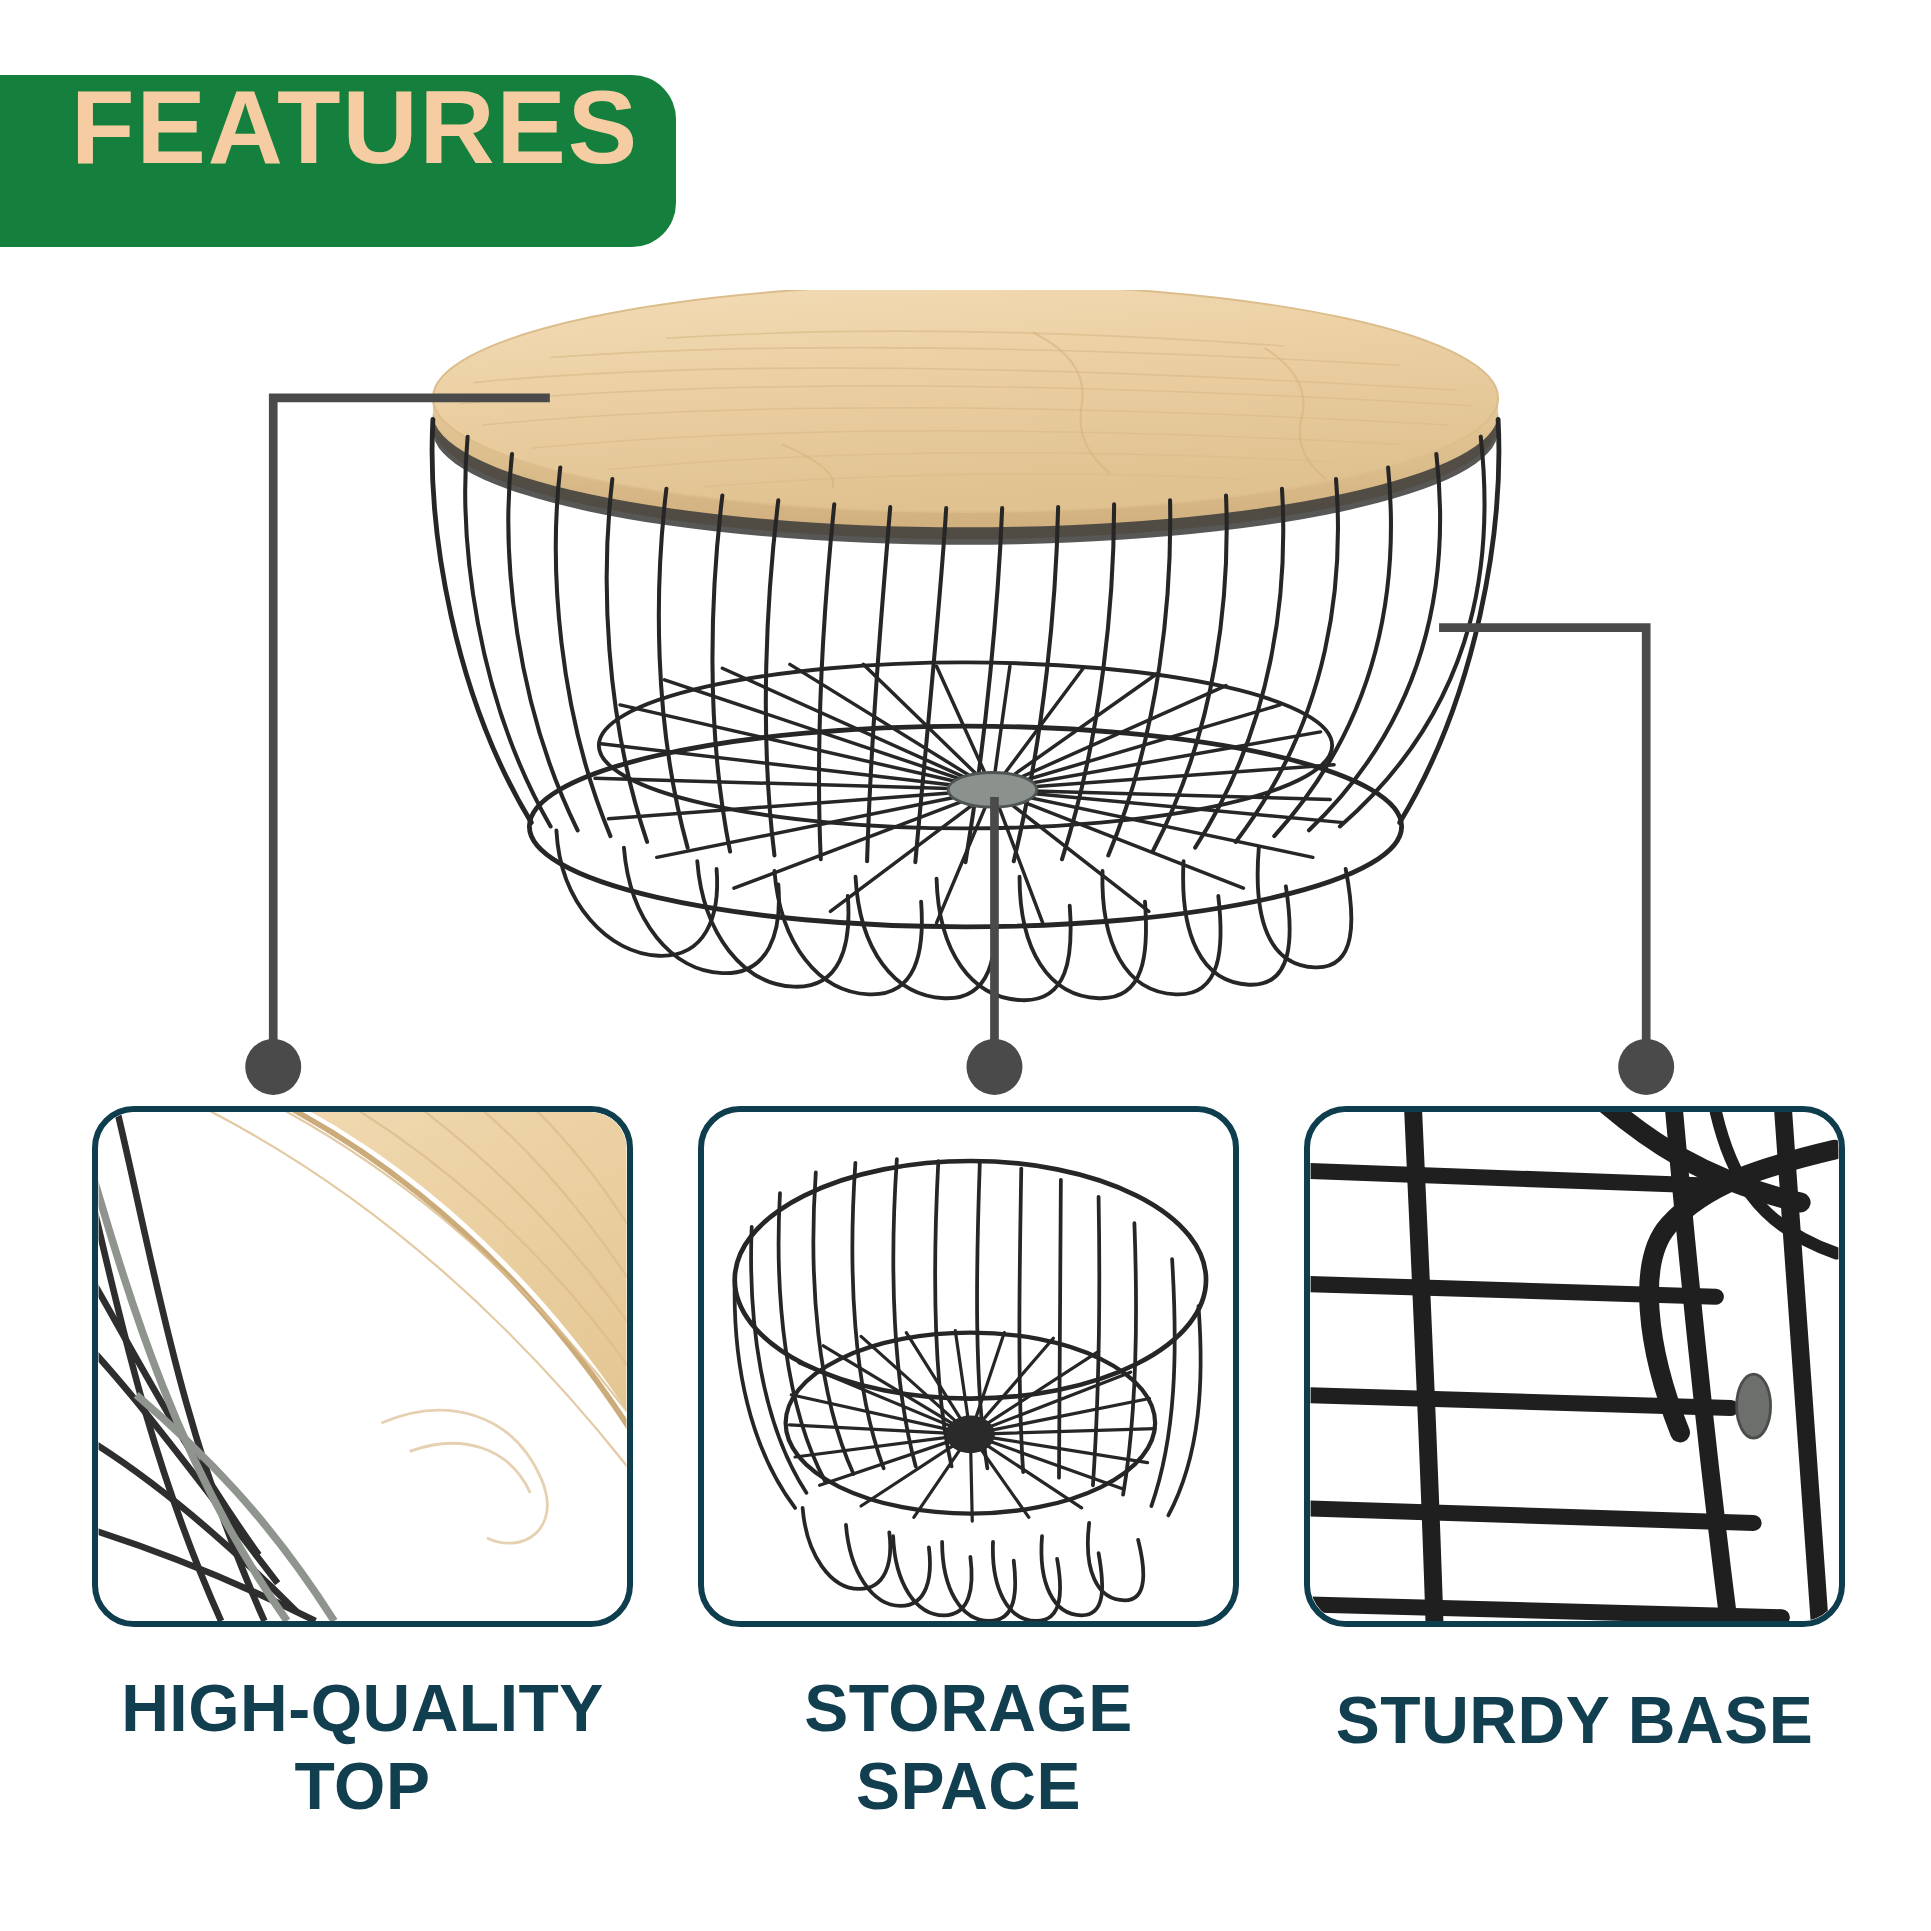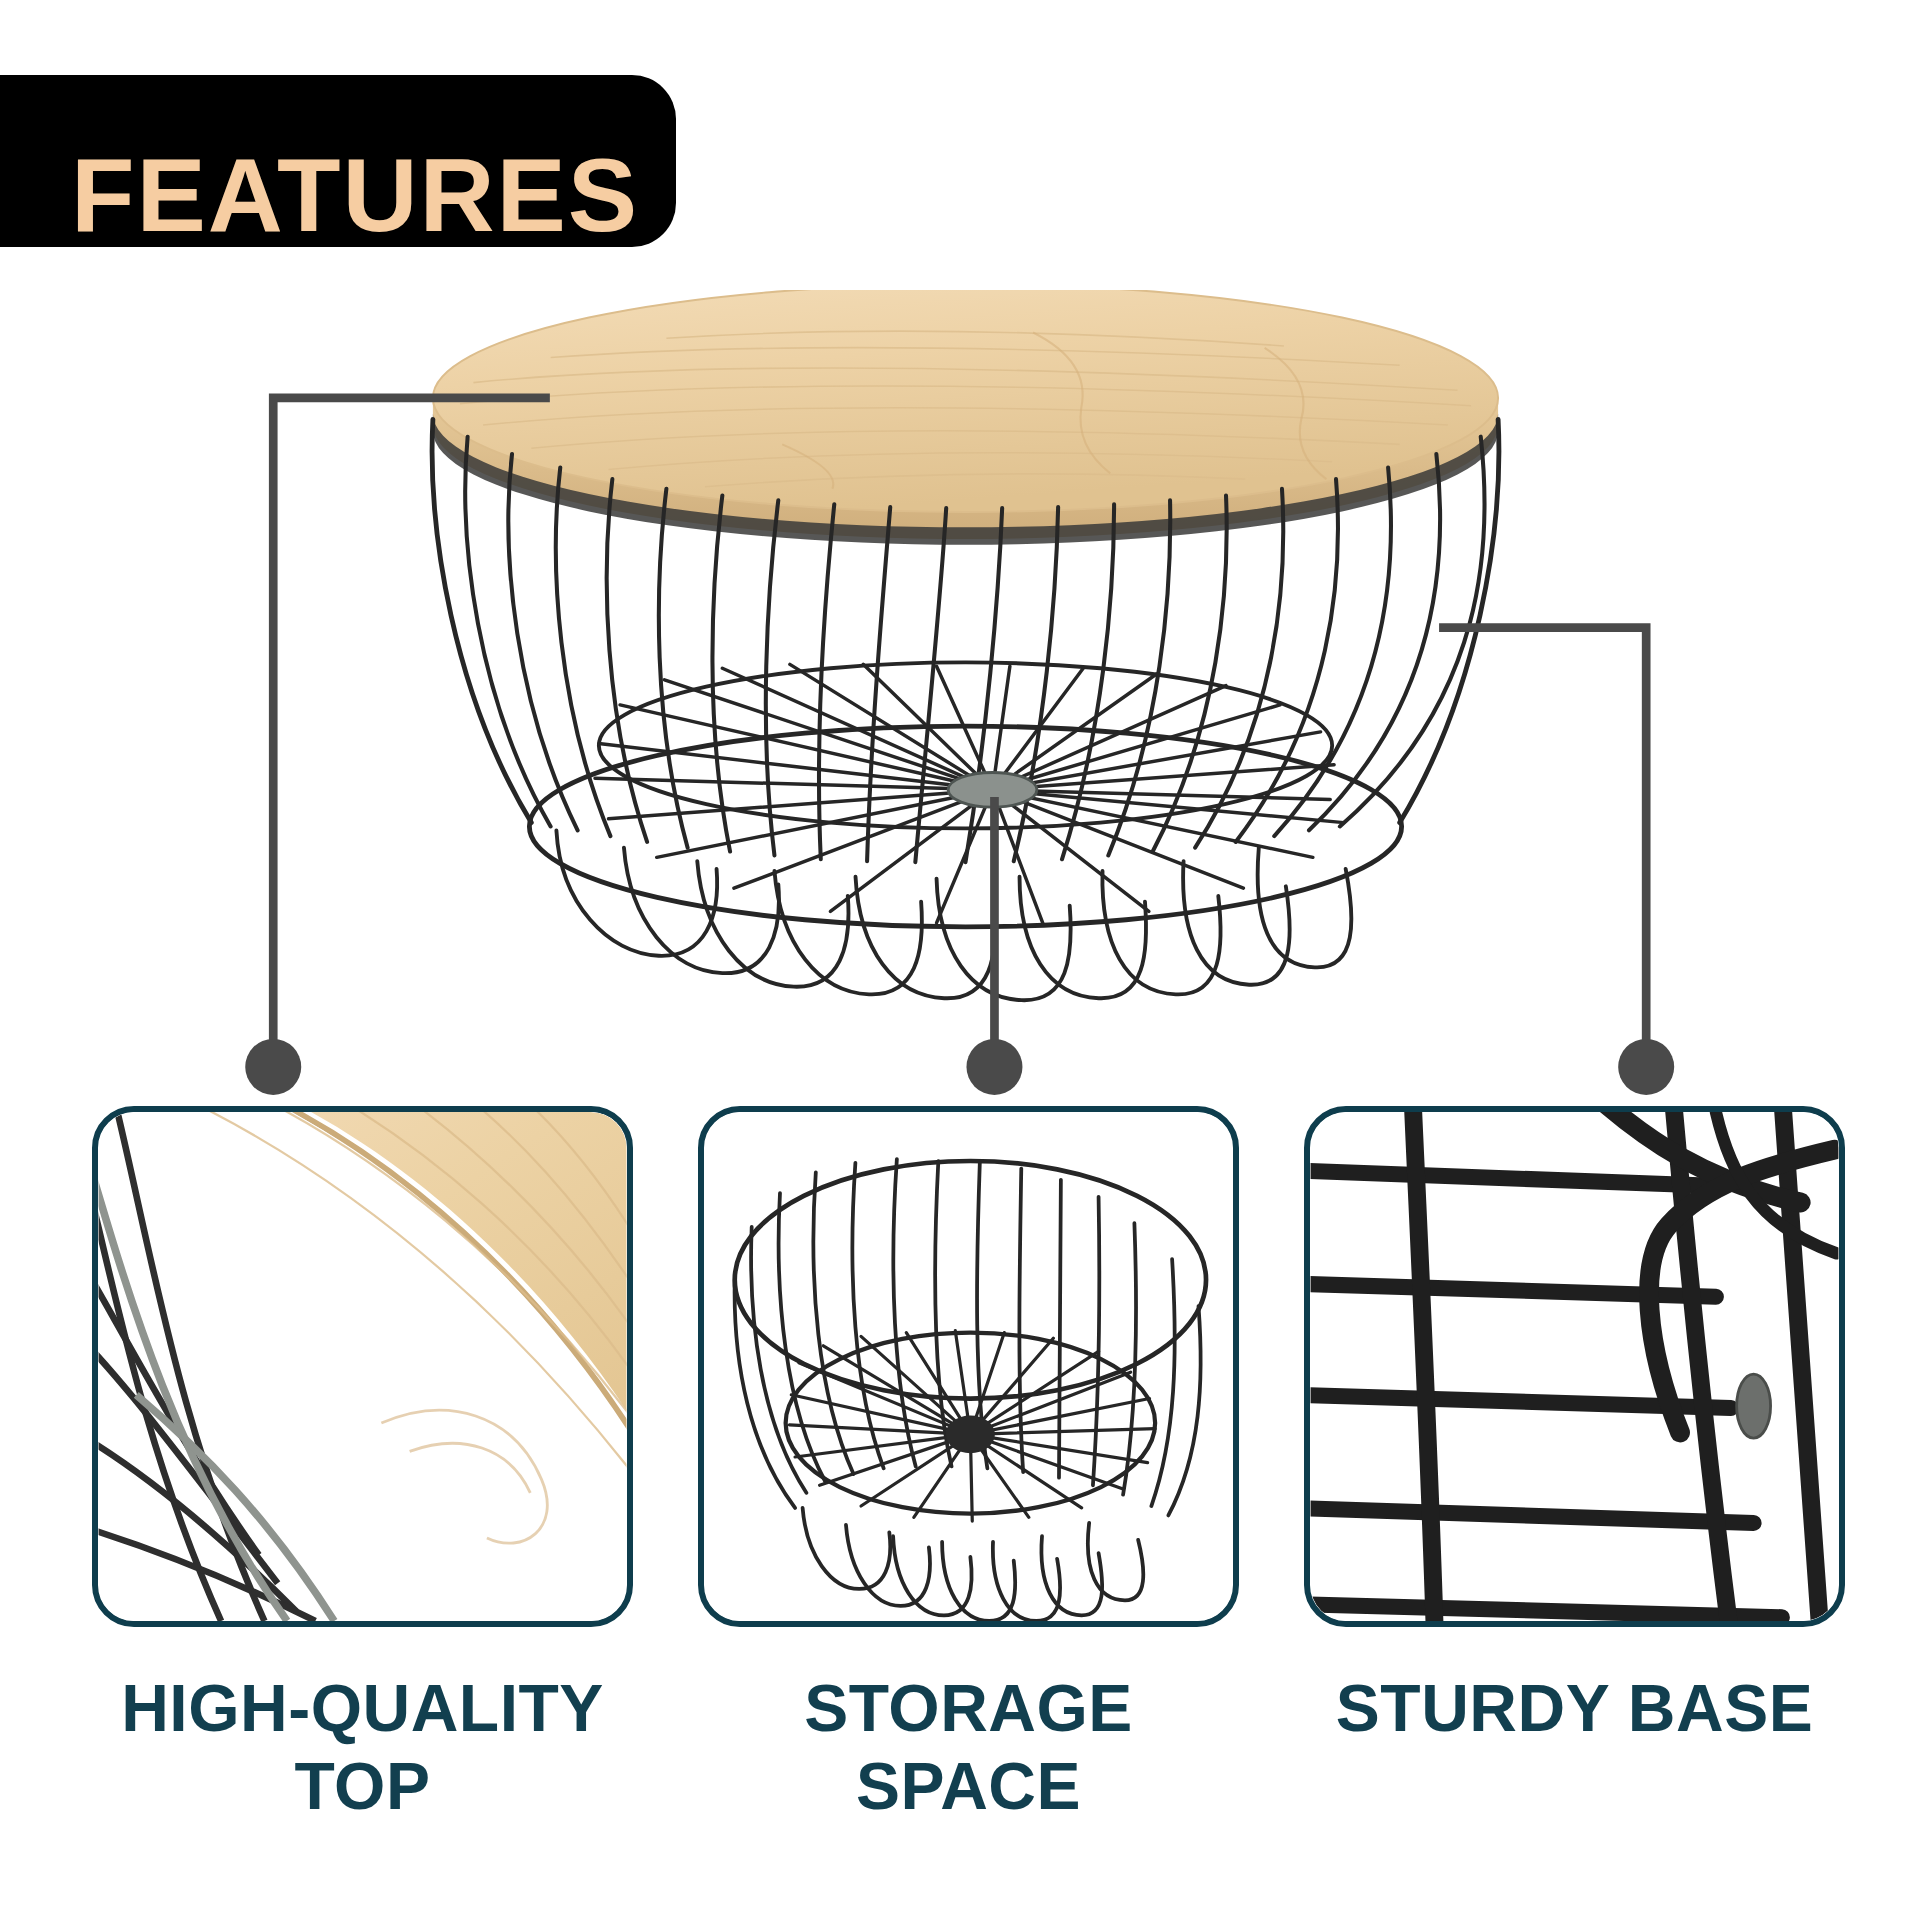--- a/index.html
+++ b/index.html
@@ -10,24 +10,24 @@
     position:relative;
     overflow:hidden;
   }
   .stage{position:absolute;inset:0;}
 
   
   .banner{
     position:absolute;
     left:0;top:75px;
     width:676px;height:172px;
-    background:#000000;
+    background:#15803d;
     border-top-right-radius:44px;
     border-bottom-right-radius:44px;
-    display:flex;align-items:flex-end;
+    display:flex;align-items:flex-start;
   }
   .banner-title{
     color:#f6cda2;
     font-size:104px;
     font-weight:bold;
     letter-spacing:1.9px;
     margin-left:71px;
     line-height:1;
     font-family:"Liberation Sans", sans-serif;
   }
@@ -74,21 +74,21 @@
     color:#123f4f;
     font-size:66px;
     font-weight:bold;
     letter-spacing:0.5px;
     line-height:1.18;
     font-family:"Liberation Sans", sans-serif;
     white-space:pre-line;
   }
   .caption.p1{left:63px;}
   .caption.p2{left:669px;}
-  .caption.p3{left:1275px;}
+  .caption.p3{left:1275px;margin-top:12px;}
 </style>
 </head>
 <body>
 
 <div class="stage">
 
   <div class="banner">
     <div class="banner-title">FEATURES</div>
   </div>
 

